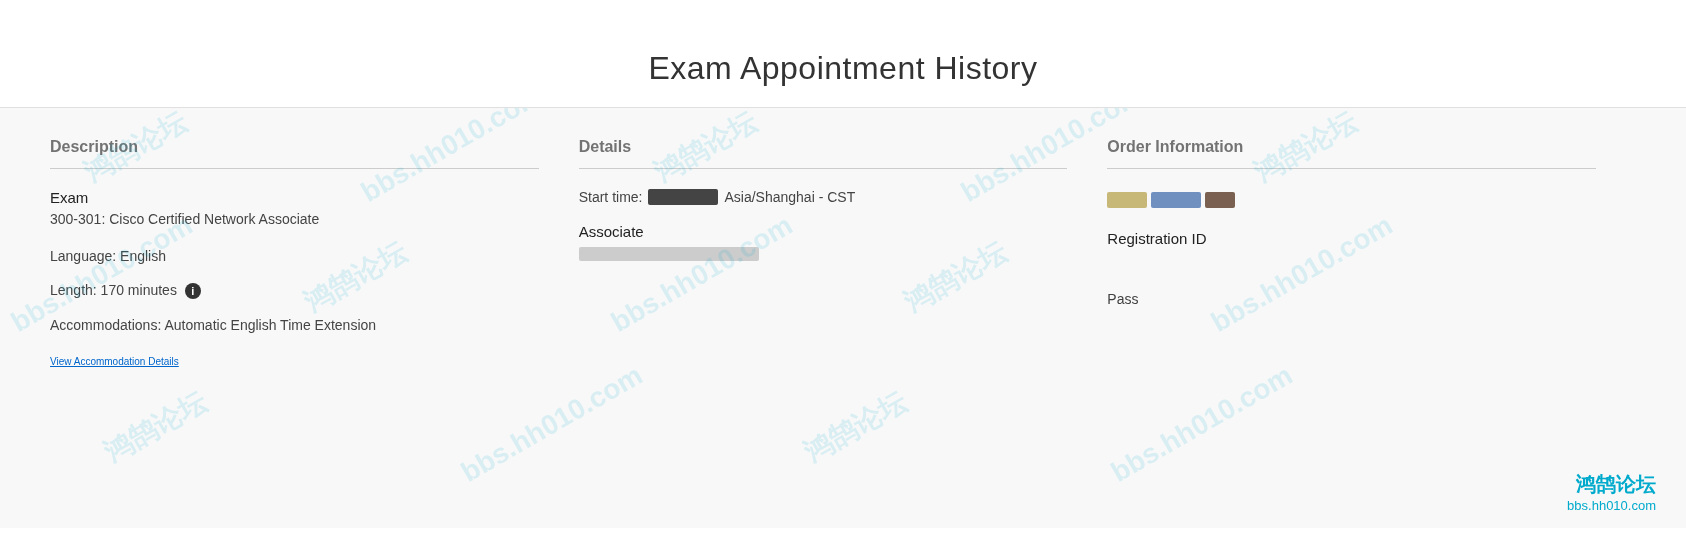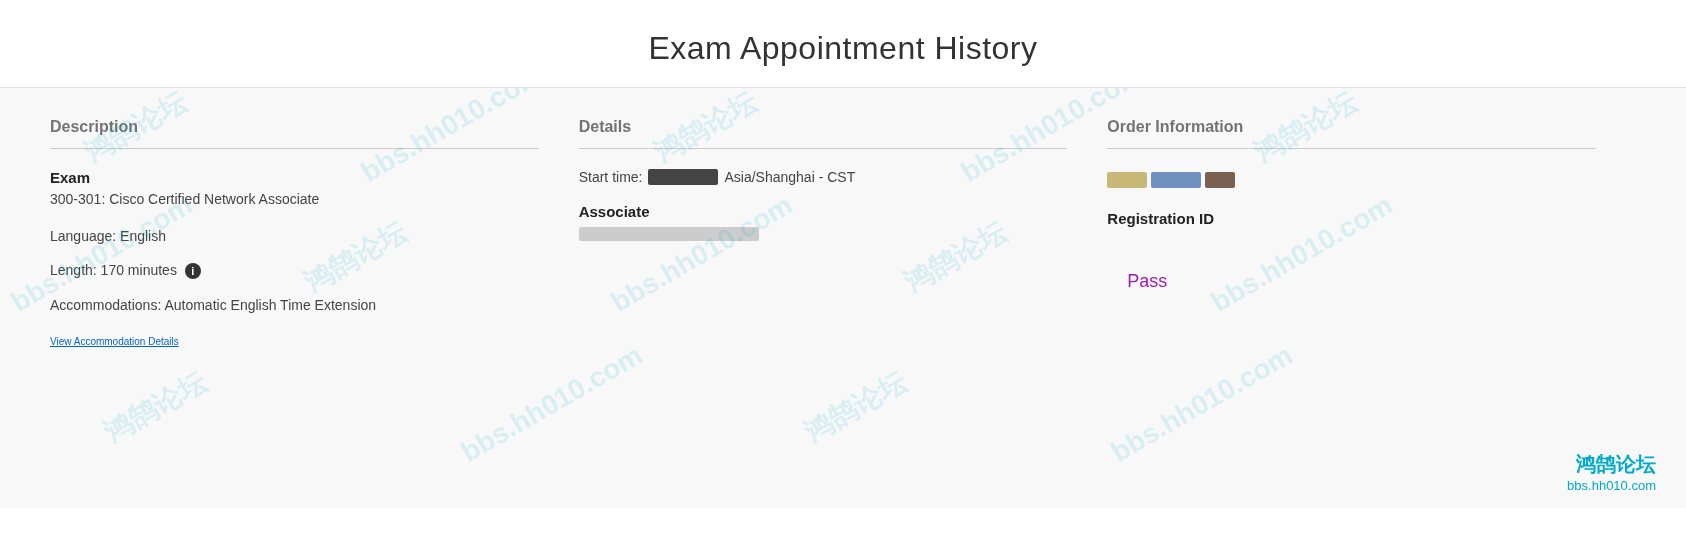--- a/index.html
+++ b/index.html
@@ -20,20 +20,21 @@
       width: 100%;
       min-height: 534px;
       background: #ffffff;
     }
 
     .header-section {
       text-align: center;
       padding: 30px 20px 20px;
       background: #ffffff;
       border-bottom: 1px solid #e0e0e0;
+      margin-top: 20px;
     }
 
     .page-title {
       font-size: 32px;
       font-weight: 400;
       color: #333333;
       letter-spacing: 0.5px;
     }
 
     .content-section {
@@ -61,21 +62,21 @@
       border-bottom: 1px solid #cccccc;
       margin-bottom: 20px;
     }
 
     .field-group {
       margin-bottom: 18px;
     }
 
     .field-label {
       font-size: 15px;
-      font-weight: 700;
+      font-weight: 400;
       color: #222222;
       margin-bottom: 3px;
     }
 
     .field-value {
       font-size: 14px;
       color: #444444;
       line-height: 1.5;
     }
 
@@ -201,23 +202,22 @@
       color: #00aacc;
       font-weight: 700;
     }
 
     .forum-logo-sub {
       font-size: 13px;
       color: #00aacc;
     }
 
     .status-pass {
-      font-size: 18px;
-      color: #a21caf;
-      margin-left: 20px;
+      font-size: 14px;
+      color: #404040;
     }
   </style>
 </head>
 <body>
 
 <div class="page-container">
 
   <div class="header-section">
     <h1 class="page-title">Exam Appointment History</h1>
   </div>

